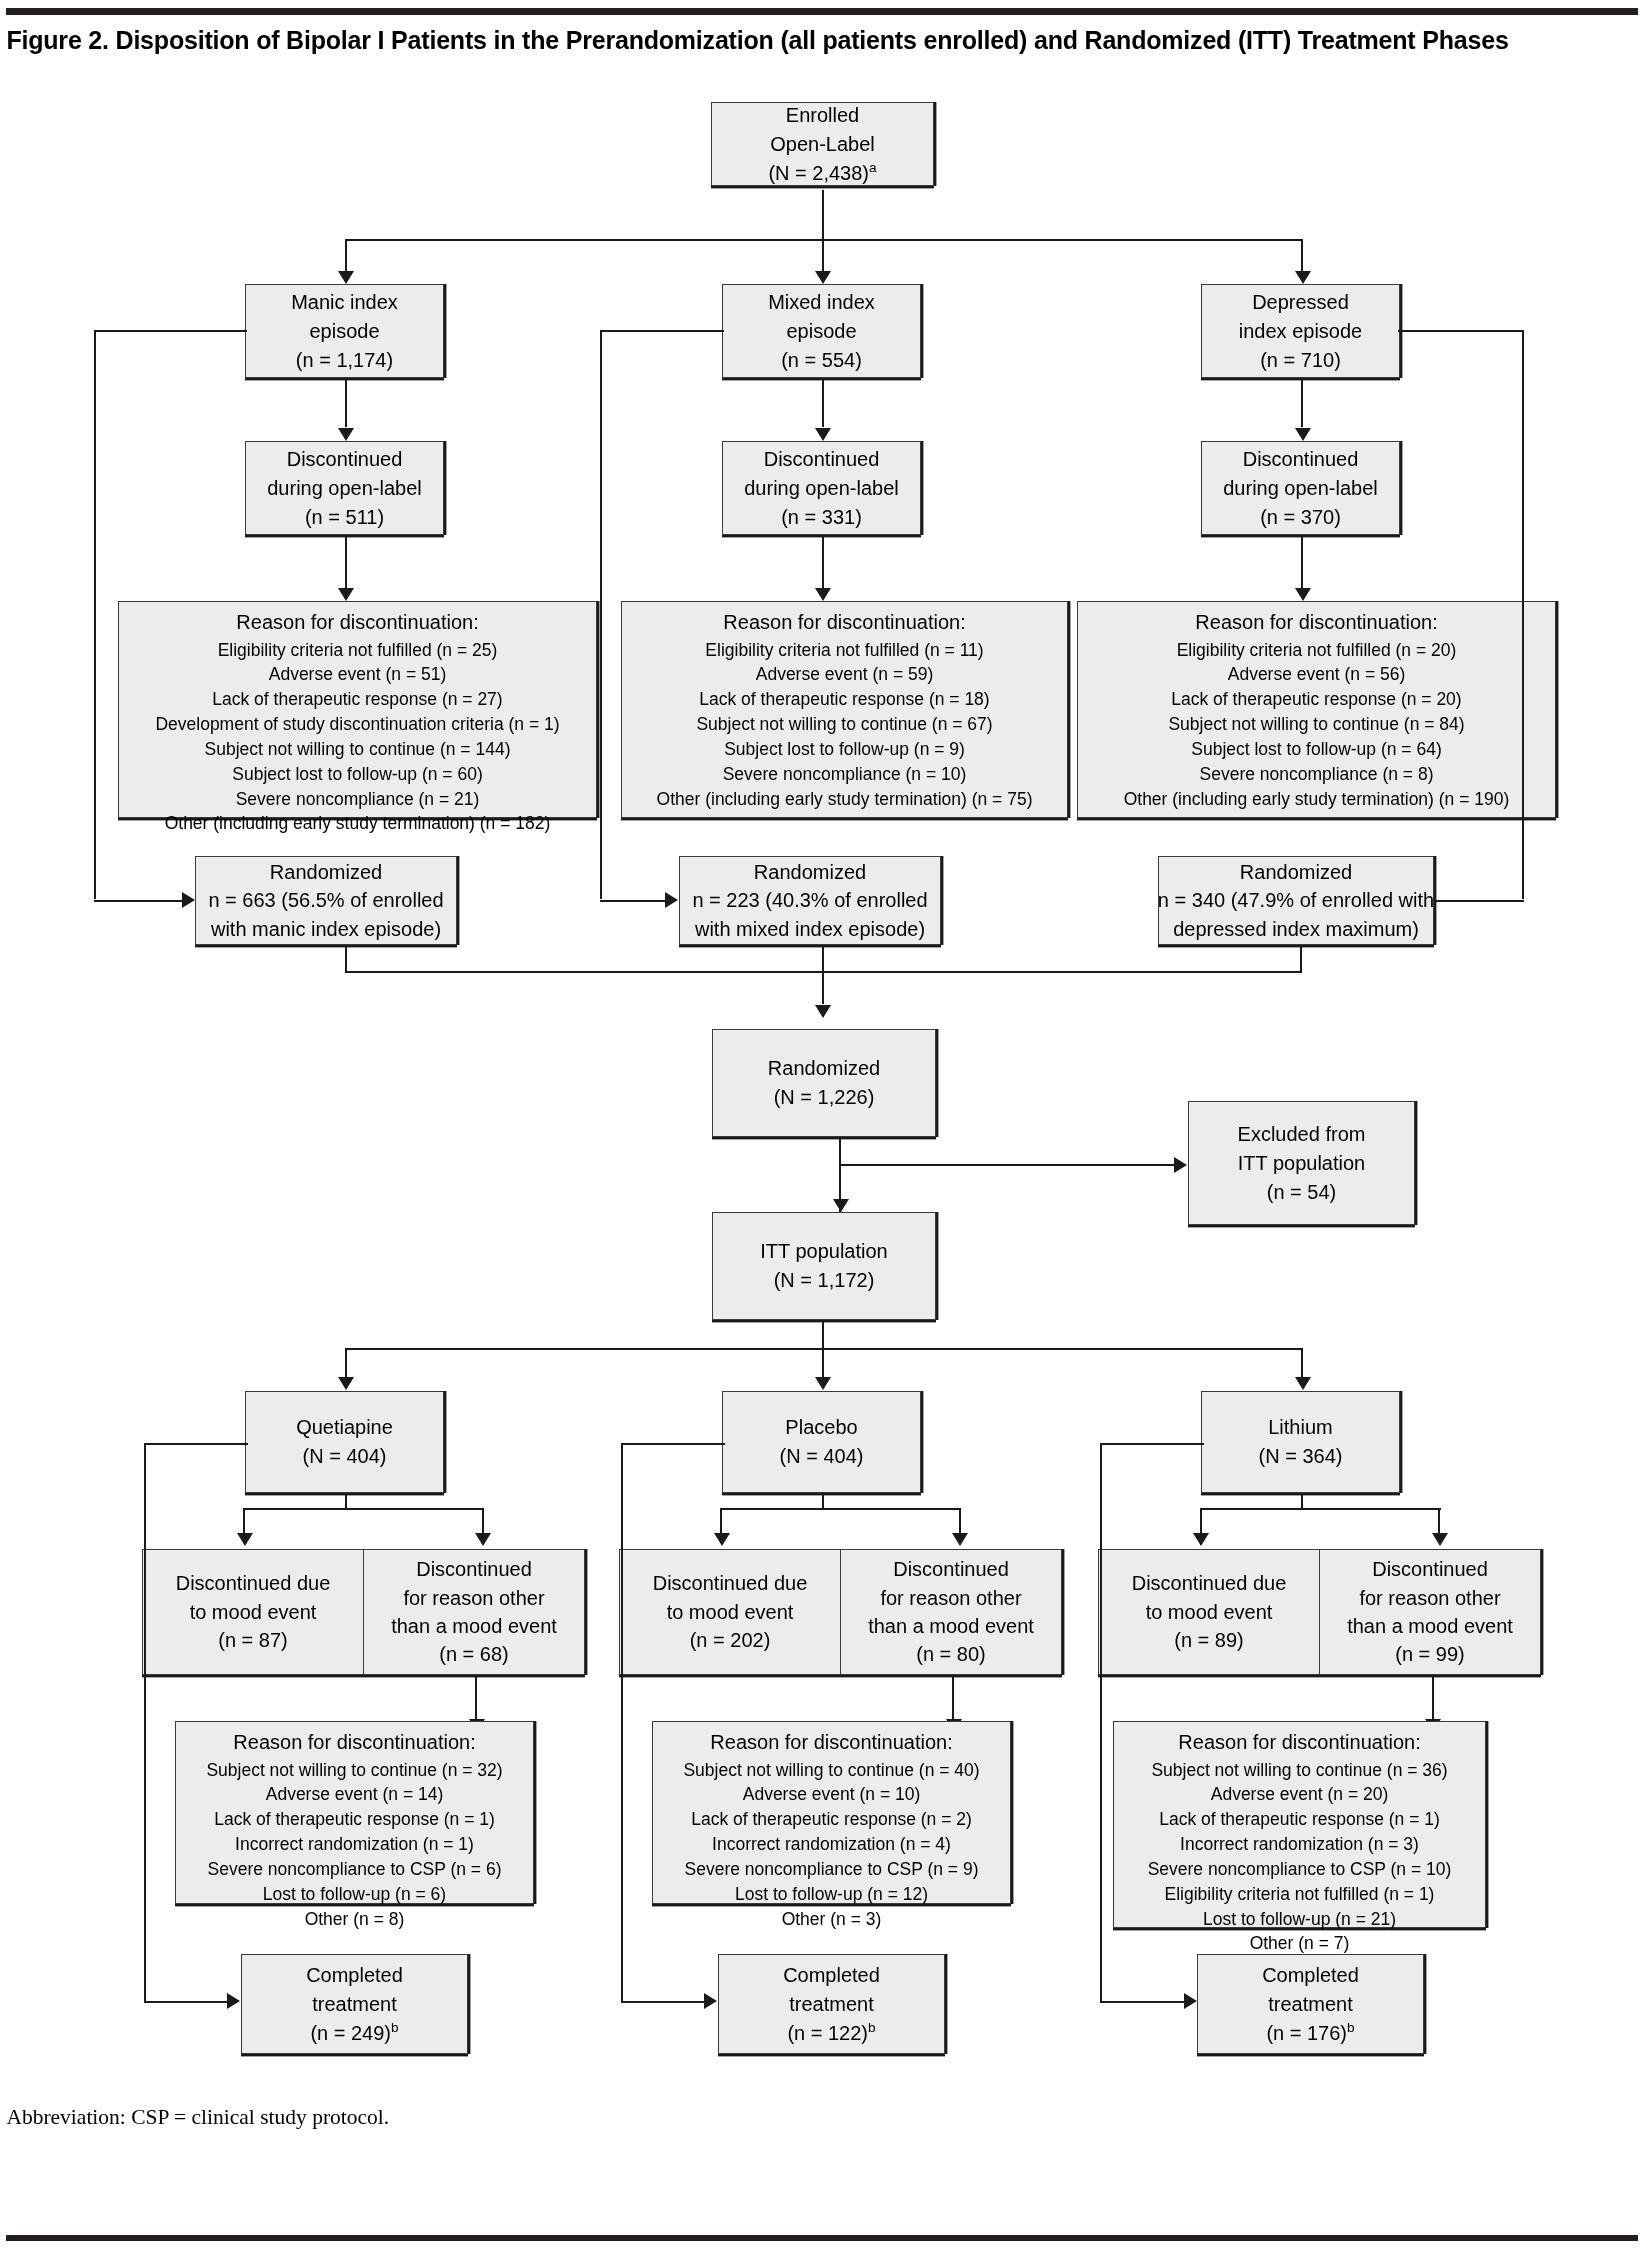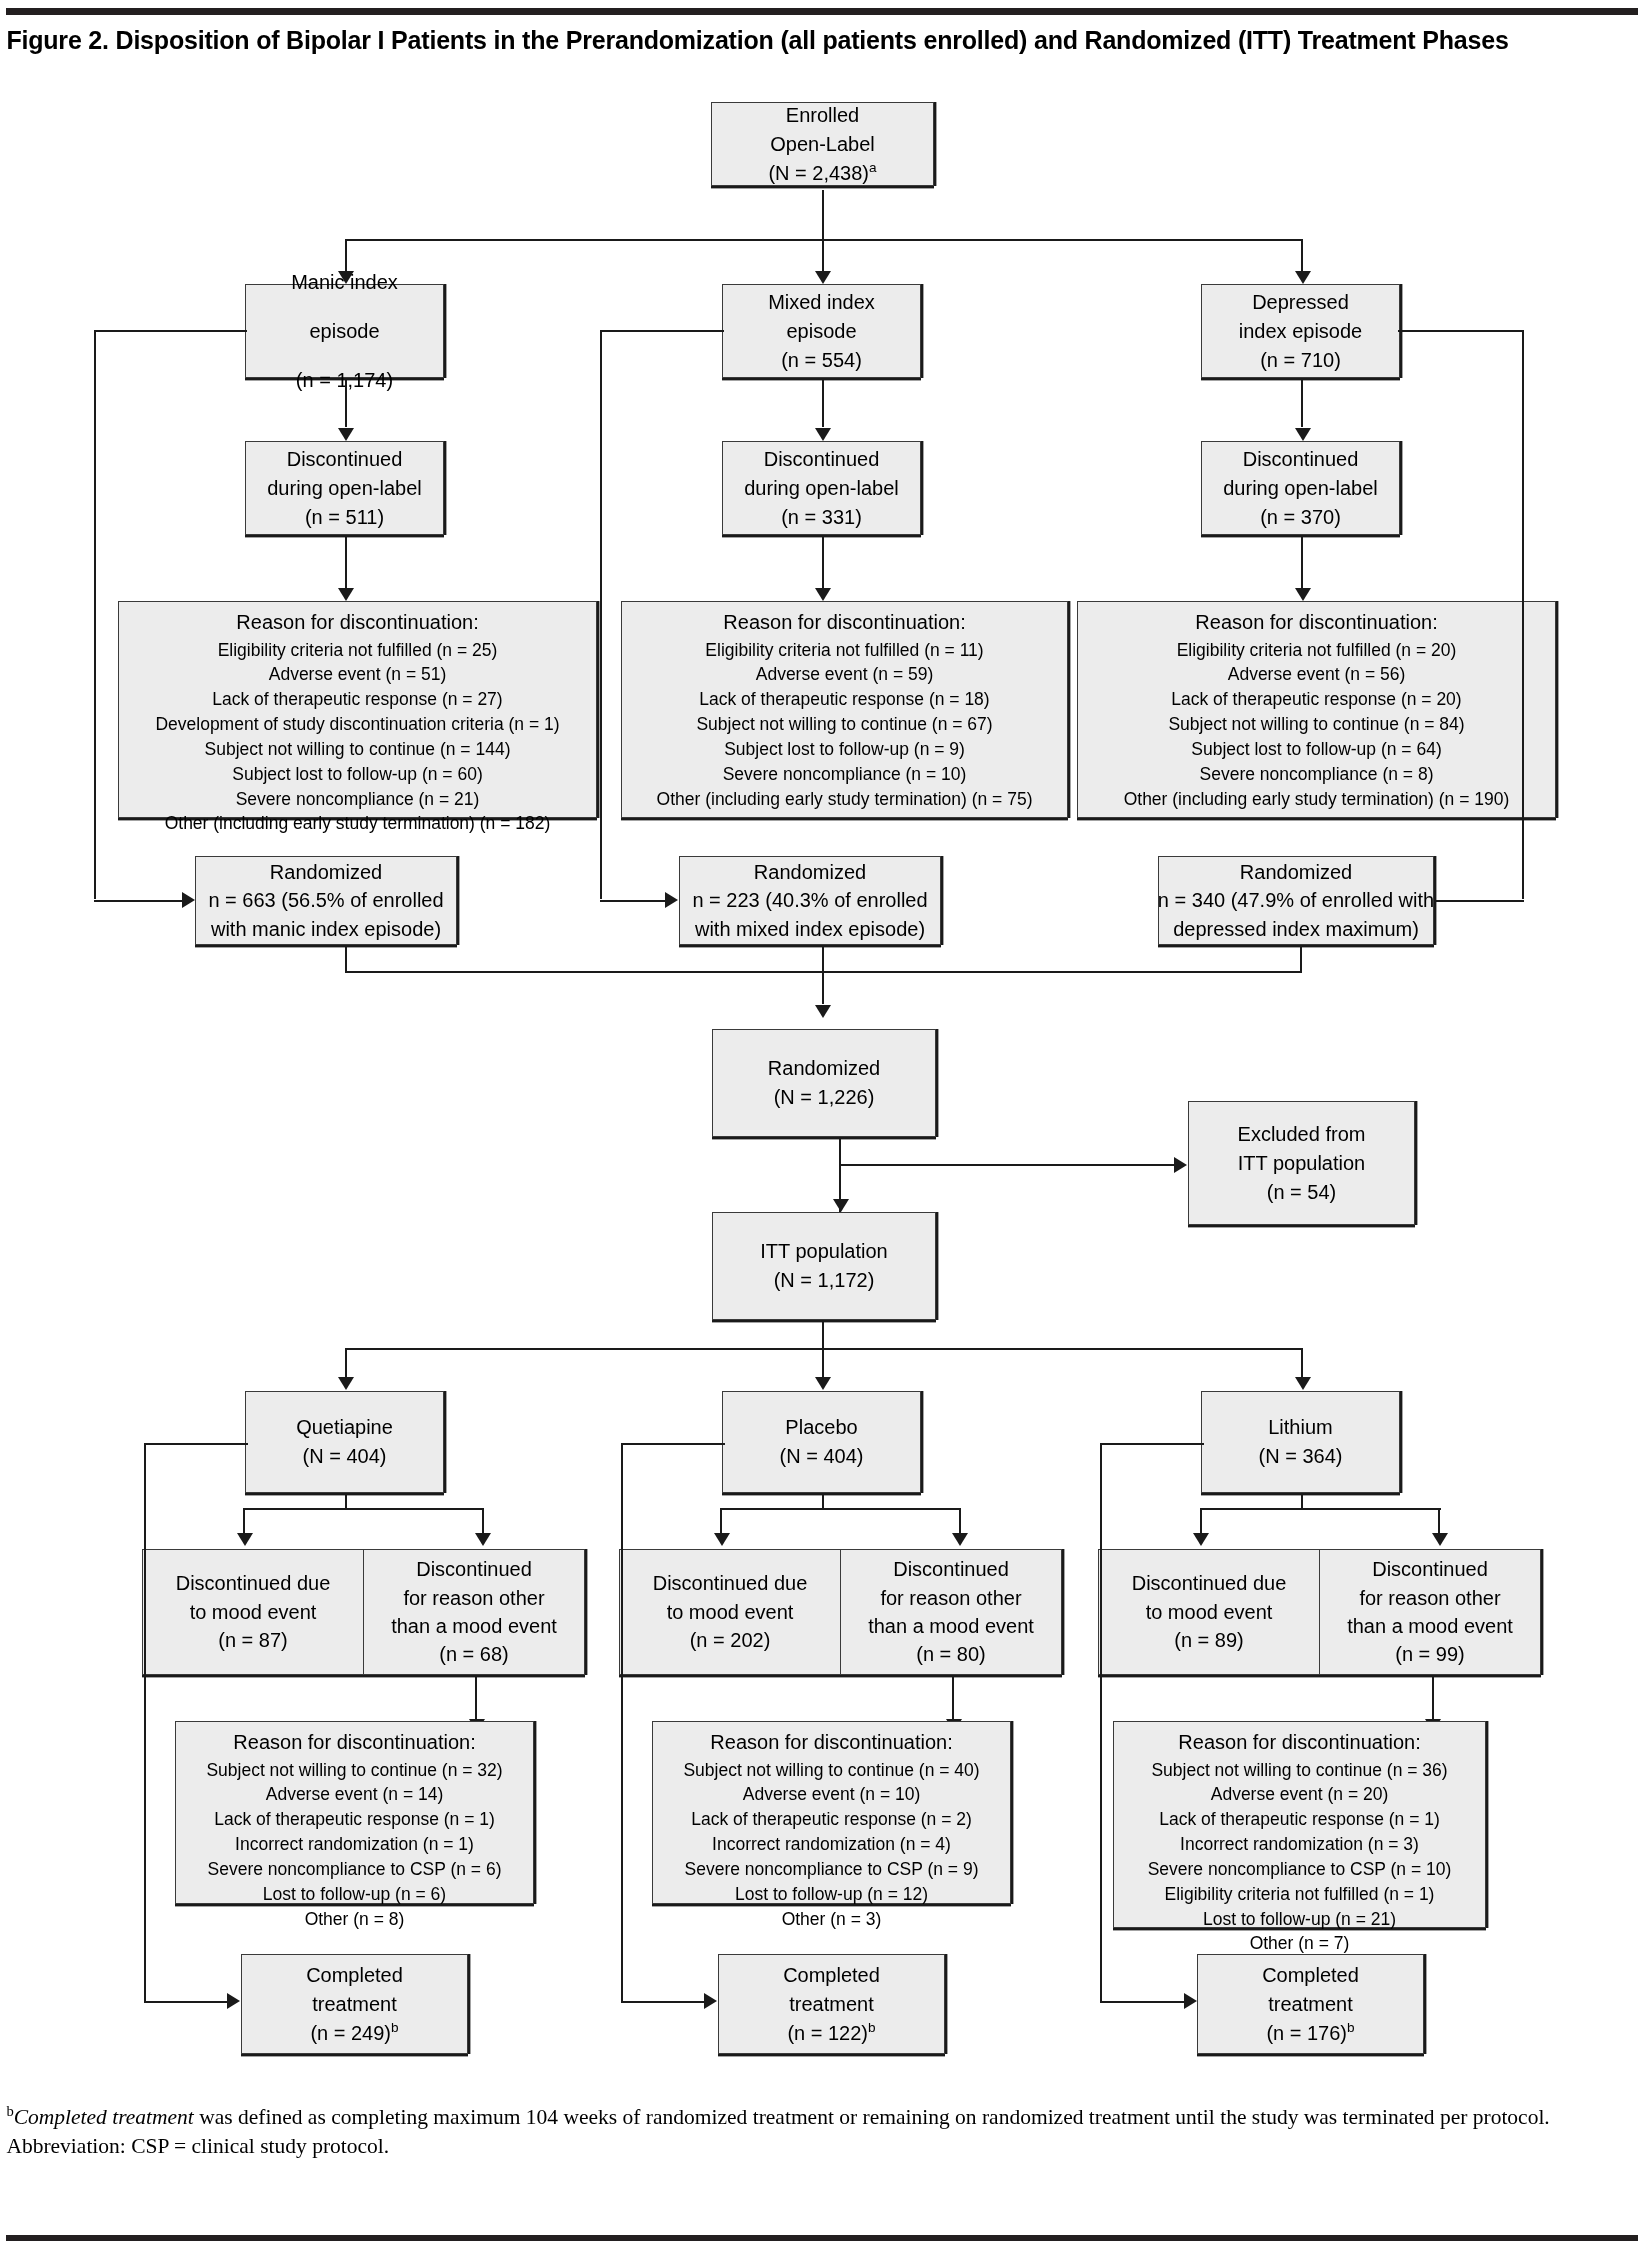--- a/index.html
+++ b/index.html
@@ -83,21 +83,21 @@
 
 <div class="ln-v" style="left:822px;top:190px;height:49px;"></div>
 <div class="ln-h" style="left:345px;top:239px;width:957px;"></div>
 <div class="ln-v" style="left:345px;top:239px;height:33px;"></div>
 <div class="ln-v" style="left:822px;top:239px;height:33px;"></div>
 <div class="ln-v" style="left:1301px;top:239px;height:33px;"></div>
 <div class="arr-d" style="left:338px;top:271px;"></div>
 <div class="arr-d" style="left:815px;top:271px;"></div>
 <div class="arr-d" style="left:1295px;top:271px;"></div>
 
-<div class="box" style="left:245px;top:284px;width:199px;height:94px;gap:20px;">
+<div class="box" style="left:245px;top:284px;width:199px;height:94px;">
   <span class="ln">Manic index</span>
   <span class="ln">episode</span>
   <span class="ln">(n = 1,174)</span>
 </div>
 <div class="ln-v" style="left:345px;top:378px;height:49px;"></div>
 <div class="arr-d" style="left:338px;top:428px;"></div>
 <div class="box" style="left:245px;top:441px;width:199px;height:94px;">
   <span class="ln">Discontinued</span>
   <span class="ln">during open-label</span>
   <span class="ln">(n = 511)</span>
@@ -361,18 +361,17 @@
 <div class="ln-h" style="left:1100px;top:1443px;width:104px;"></div>
 <div class="ln-h" style="left:1100px;top:2001px;width:84px;"></div>
 <div class="arr-r" style="left:1184px;top:1993px;"></div>
 <div class="box" style="left:1197px;top:1954px;width:227px;height:100px;">
   <span class="ln">Completed</span>
   <span class="ln">treatment</span>
   <span class="ln"><span>(n = 176)</span><sup>b</sup></span>
 </div>
 
 <div class="notes">
-  <p class="ind"><sup>b</sup><em>Completed treatment</em><span> was defined as completing maximum 104 weeks of randomized treatment or remaining on randomized treatment until the study was terminated per protocol.</span></p>
   <p>Abbreviation: CSP = clinical study protocol.</p>
 </div>
 
 <div class="rule-bot"></div>
 
 
 </body></html>

